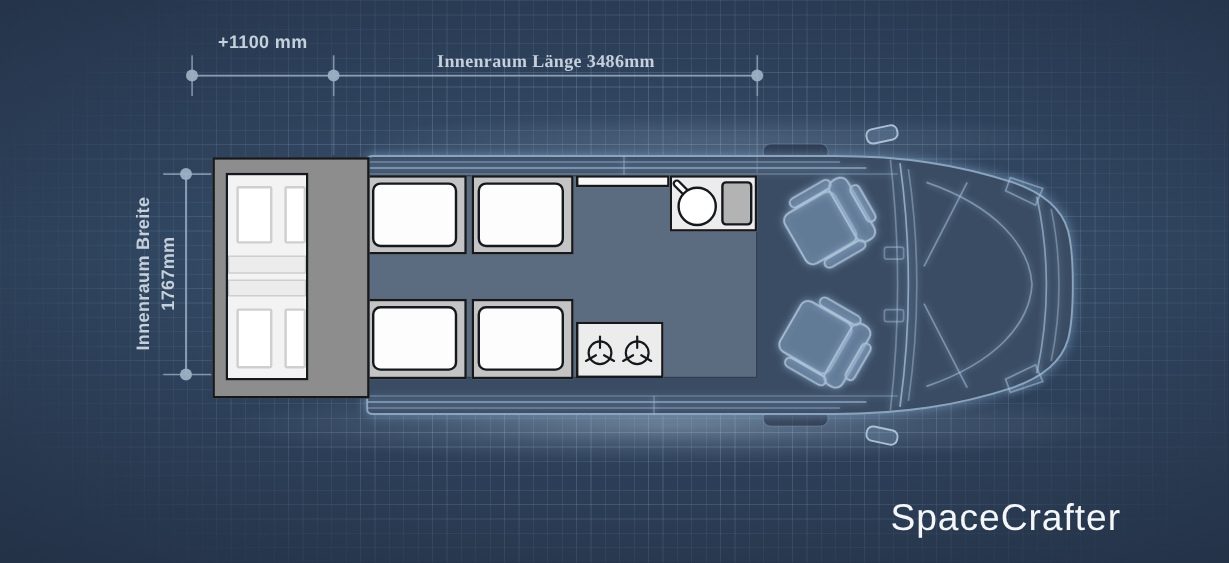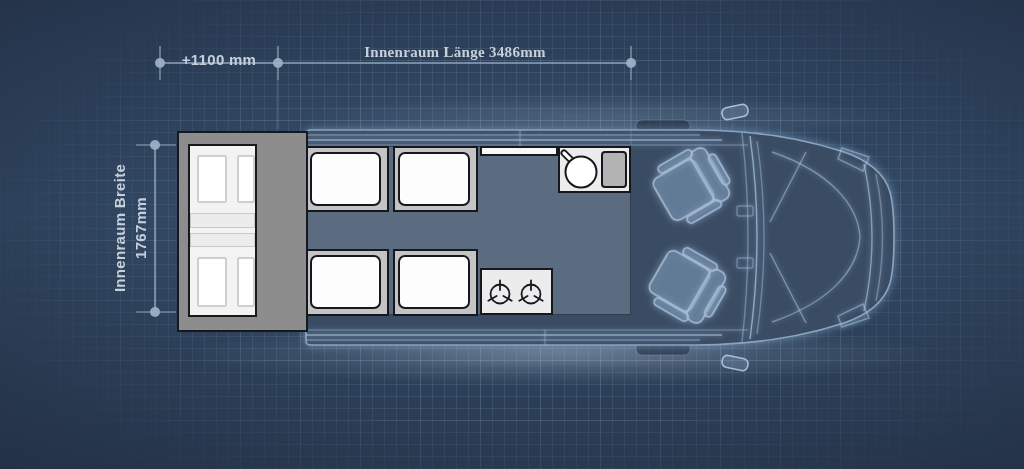--- a/index.html
+++ b/index.html
@@ -63,21 +63,21 @@
   .ec2{left:237px;top:155px;width:18px;height:48px;}
   .ec3{left:197px;top:257px;width:30px;height:50px;}
   .ec4{left:237px;top:257px;width:18px;height:50px;}
   .ext-strip{left:190px;width:65px;background:#ececec;border:1px solid #c9c9c9;box-sizing:border-box;}
   .es1{top:213px;height:15px;}
   .es2{top:233px;height:14px;}
   
   .dims{left:0;top:0;width:1024px;height:469px;pointer-events:none;}
   .dim-label{color:#c5d0dc;font-size:15px;font-weight:600;letter-spacing:.3px;
     text-align:center;line-height:20px;}
-  .label-ext{left:158px;top:50px;width:122px;}
+  .label-ext{left:158px;top:26px;width:122px;}
   .label-length{left:300px;top:42px;width:310px;font-family:Liberation Serif, serif;}
   .label-width{left:46px;top:206px;width:170px;height:44px;transform:rotate(-90deg);line-height:21px;}
   
   .logo{left:742px;top:414px;width:230px;color:#f4f7fa;font-size:31px;
     font-weight:400;letter-spacing:.8px;}
 </style>
 </head>
 <body>
 
 <div class="stage">
@@ -213,14 +213,15 @@
     </g>
   </svg>
 
   <div class="abs dim-label label-ext">+1100 mm</div>
   <div class="abs dim-label label-length">Innenraum Länge 3486mm</div>
   <div class="abs dim-label label-width">
     <span style="display:block">Innenraum Breite</span>
     <span style="display:block">1767mm</span>
   </div>
 
+  <div class="abs logo">SpaceCrafter</div>
 
 </div>
 
 </body></html>

